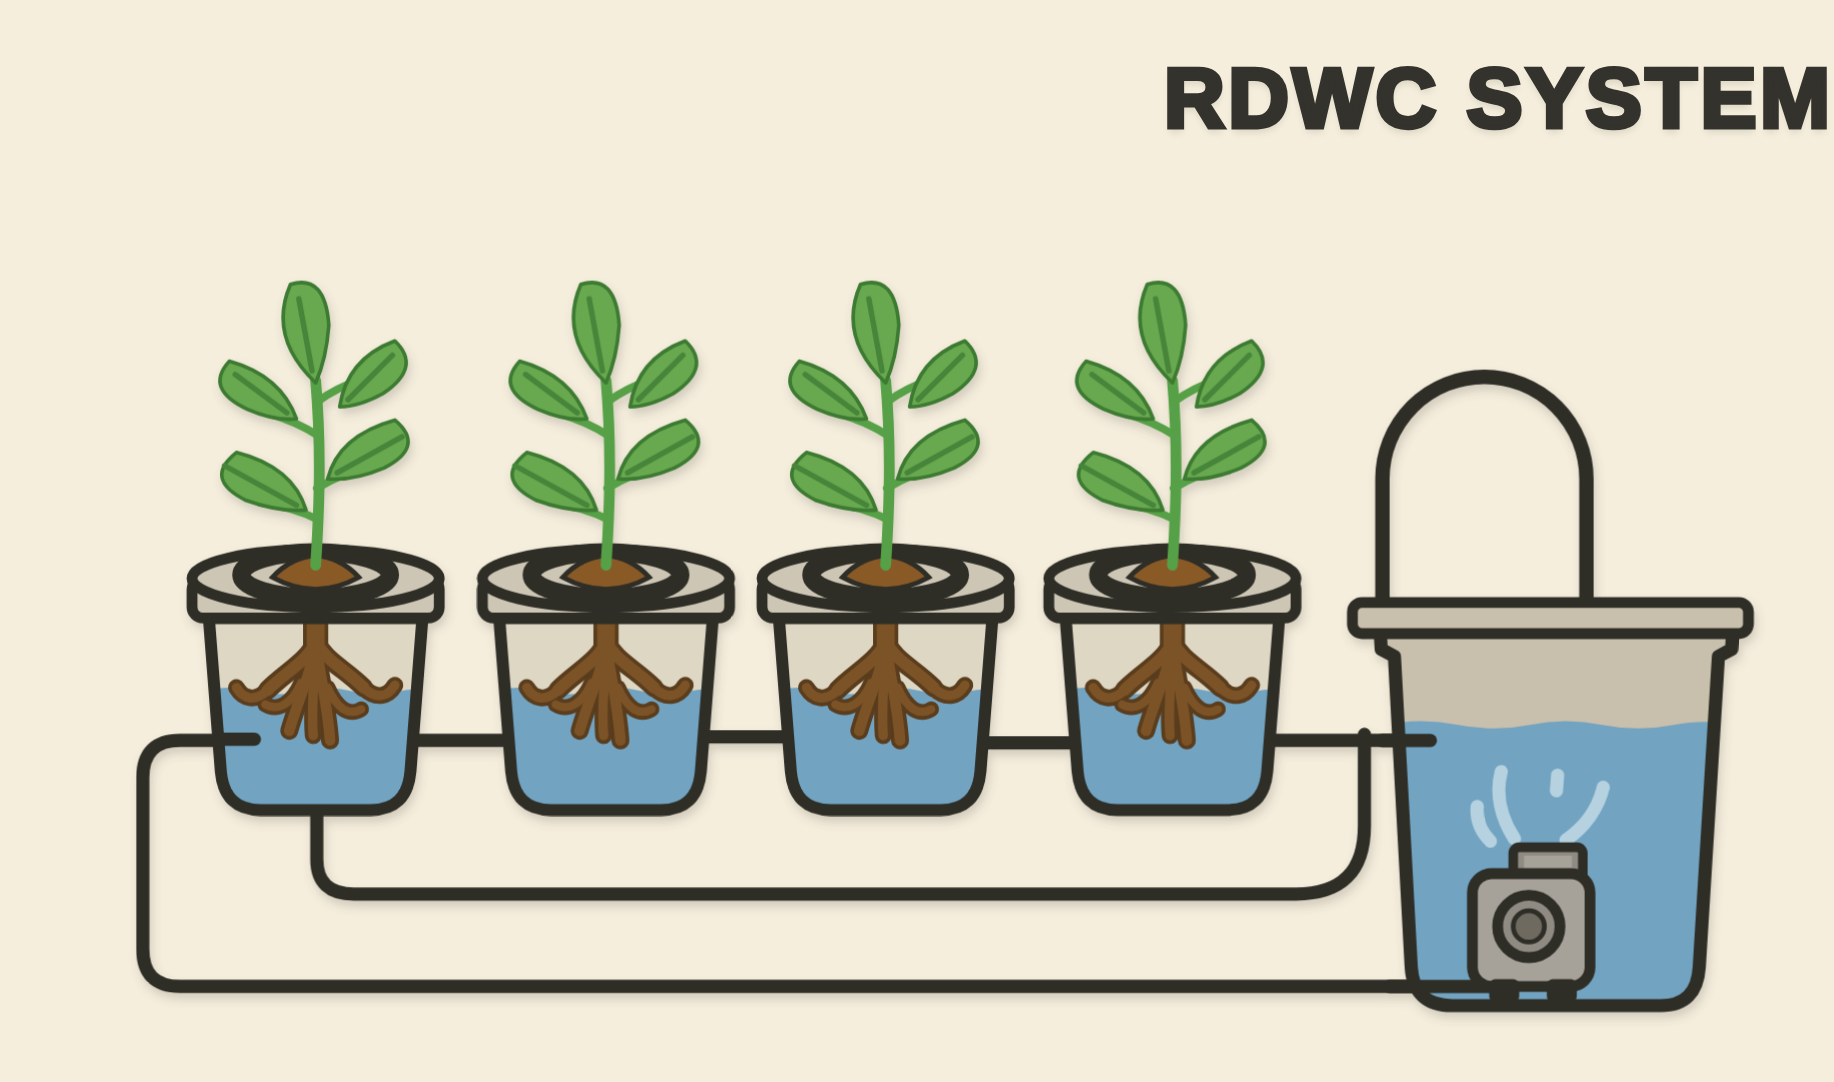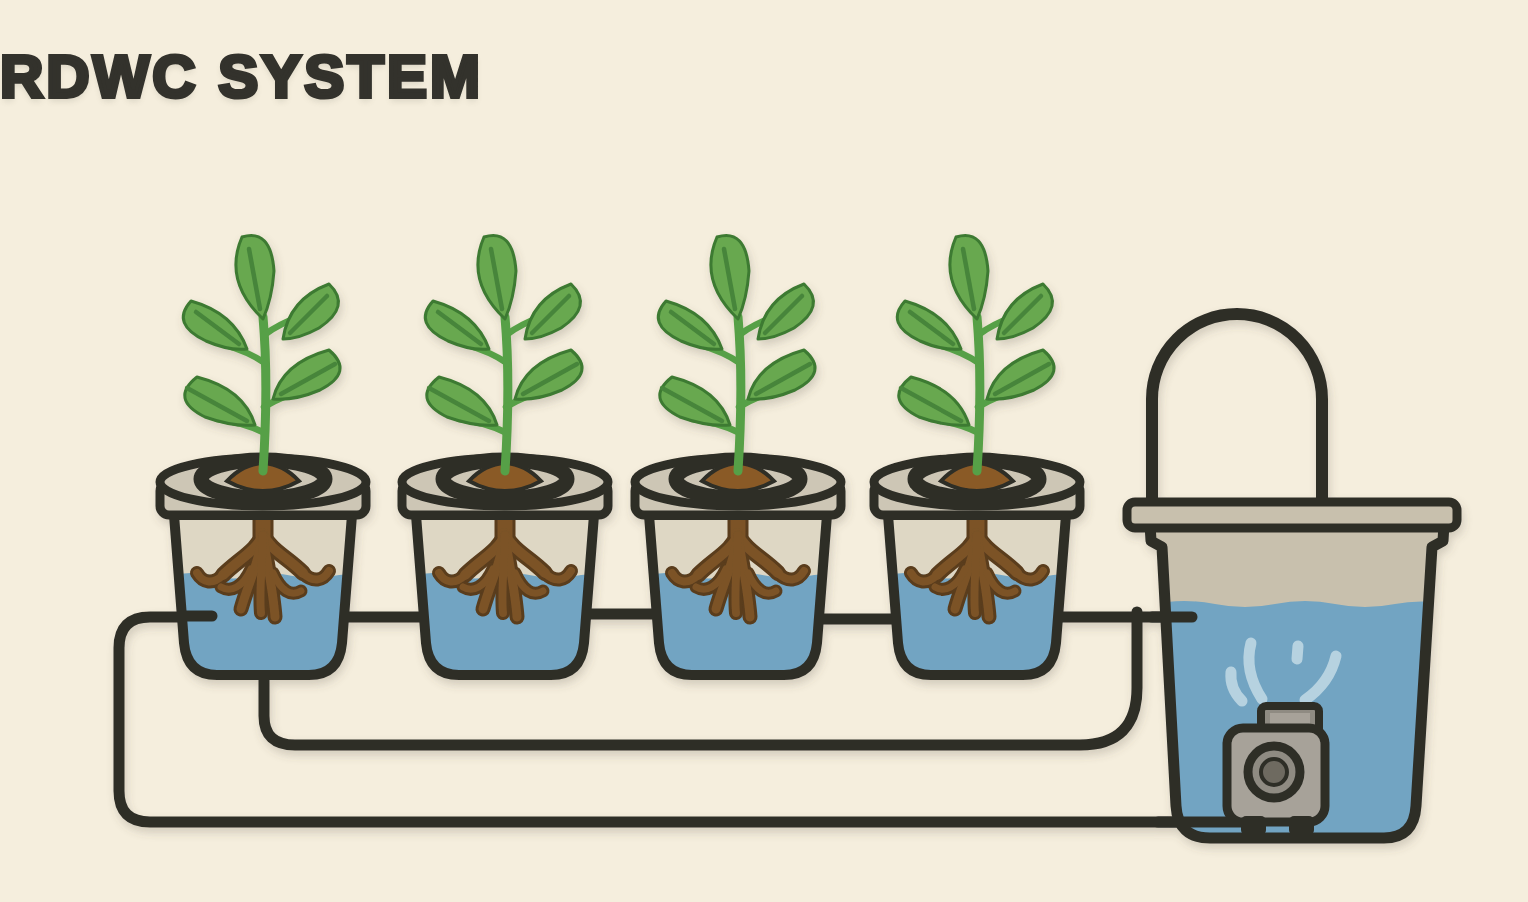--- a/index.html
+++ b/index.html
@@ -4,22 +4,22 @@
 <style>
   html,body{margin:0;padding:0;}
   body{
     width:1528px;height:902px;overflow:hidden;
     background:var(--bg,#f5eedd);
     font-family:"Liberation Sans","DejaVu Sans",sans-serif;
   }
   .stage{position:relative;width:1528px;height:902px;background:var(--bg,#f5eedd);}
   .title{
     position:absolute;top:44px;left:0;width:100%;
-    text-align:left;
-    font-size:60px;font-weight:700;line-height:1.1;
+    text-align:right;
+    font-size:70px;font-weight:700;line-height:1.1;
     letter-spacing:3px;
     color:var(--title,#33322c);
     -webkit-text-stroke:4px var(--title,#33322c);
     text-shadow:0 4px 6px rgba(90,86,72,.18);
     user-select:none;
   }
   svg.diagram{position:absolute;left:0;top:0;}
   
   .pipe{stroke:var(--outline);stroke-width:11;fill:none;stroke-linecap:round;stroke-linejoin:round;}
   .spray{stroke:var(--spray);stroke-width:11;fill:none;stroke-linecap:round;}

